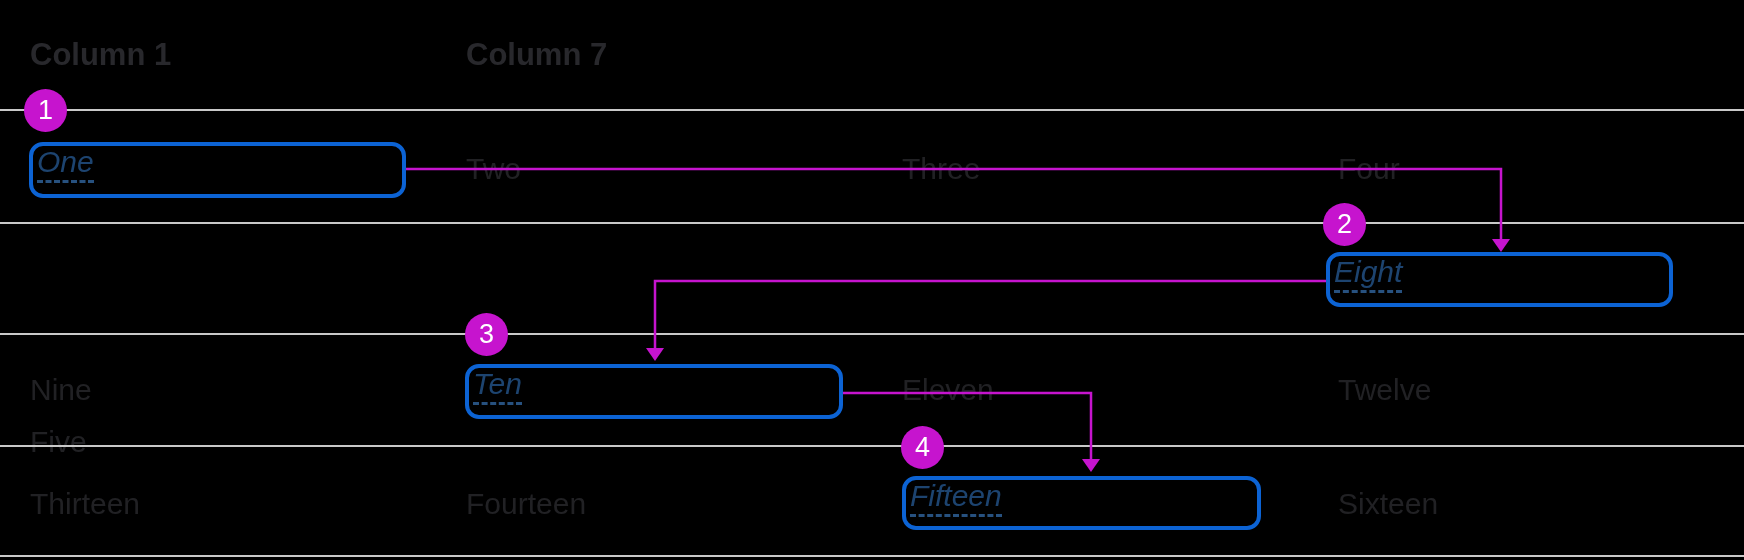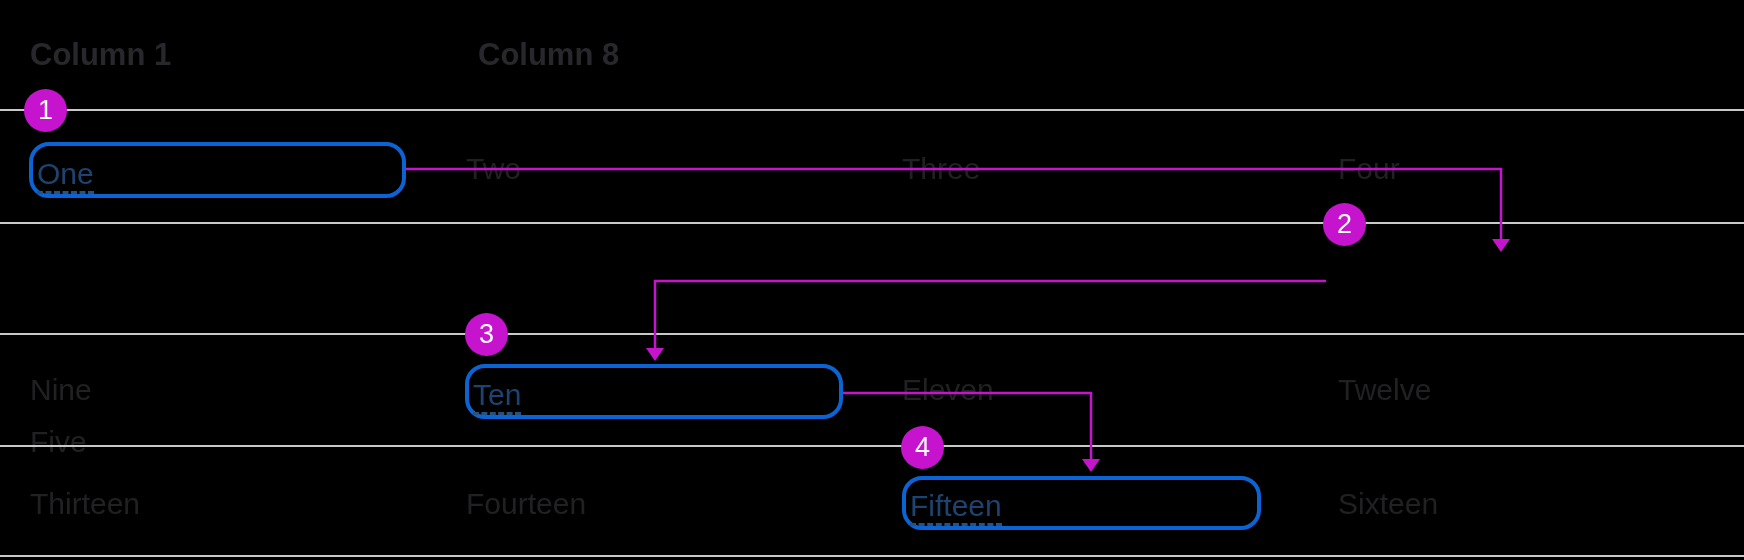--- a/index.html
+++ b/index.html
@@ -25,43 +25,44 @@
   .trow .cell{
     box-sizing:border-box;
     width:436px;flex:0 0 436px;
     padding-left:30px;
     display:flex;align-items:center;
     font-size:30px;color:var(--dim-text);
   }
   .trow.header-row .cell{
     font-weight:bold;font-size:31px;color:var(--head-text);
   }
-  .header-row{top:20px;height:70px;gap:12px;}
+  .header-row{top:20px;height:70px;}
   .row-1{top:113px;height:112px;}
   .row-2{top:224px;height:114px;flex-direction:column;}
   .row-3{top:333px;height:114px;}
   .row-4{top:447px;height:114px;}
   
   .hline{position:absolute;left:0;width:1744px;height:2px;background:var(--grid);z-index:2;}
   .hline.l1{top:109px;}
   .hline.l2{top:222px;}
   .hline.l3{top:333px;}
   .hline.l4{top:445px;}
   .hline.l5{top:555px;}
   
   .arrows{position:absolute;left:0;top:0;z-index:4;pointer-events:none;}
   
   .focus-box{
     position:absolute;z-index:5;
     box-sizing:border-box;
     border:4px solid var(--blue);
-    border-radius:20px;
-    display:flex;align-items:flex-end;
+    border-radius:14px;
+    display:flex;align-items:flex-start;
     padding-left:4px;
     background:transparent;
+    font-style:italic;
   }
   .focus-box .link{
     font-size:30px;color:var(--blue-text);
     border-bottom:3px dashed var(--blue-dash);
     padding-bottom:2px;line-height:1.05;
     display:inline-block;
   }
   .box-one{left:29px;top:142px;width:377px;height:56px;}
   .box-eight{left:1326px;top:252px;width:347px;height:55px;}
   .box-ten{left:465px;top:364px;width:378px;height:55px;}
@@ -79,21 +80,21 @@
   .badge-3{left:465px;top:313px;}
   .badge-4{left:901px;top:426px;}
 </style>
 </head>
 <body>
 
 <div class="stage">
 
   <div class="trow header-row">
     <div class="cell">Column 1</div>
-    <div class="cell">Column 8</div>
+    <div class="cell">Column 7</div>
   </div>
 
   <div class="hline l1"></div>
   <div class="hline l2"></div>
   <div class="hline l3"></div>
   <div class="hline l4"></div>
   <div class="hline l5"></div>
 
   <div class="trow row-1">
     <div class="cell"></div>
@@ -129,20 +130,23 @@
     <g fill="#c614ce" stroke="none">
       <polygon points="1492,239 1510,239 1501,252"></polygon>
       <polygon points="646,348 664,348 655,361"></polygon>
       <polygon points="1082,459 1100,459 1091,472"></polygon>
     </g>
   </svg>
 
   <div class="focus-box box-one">
     <span class="link">One</span>
   </div>
+  <div class="focus-box box-eight">
+    <span class="link">Eight</span>
+  </div>
   <div class="focus-box box-ten">
     <span class="link">Ten</span>
   </div>
   <div class="focus-box box-fifteen">
     <span class="link">Fifteen</span>
   </div>
 
   <div class="badge badge-1">1</div>
   <div class="badge badge-2">2</div>
   <div class="badge badge-3">3</div>

